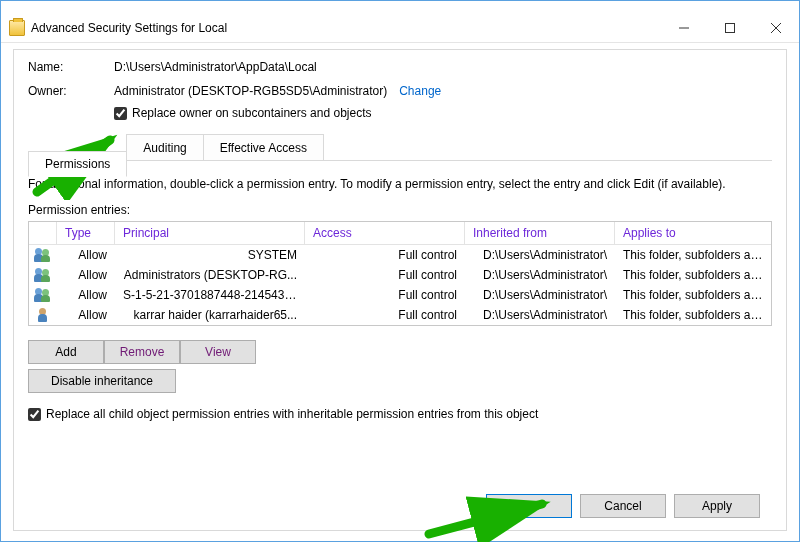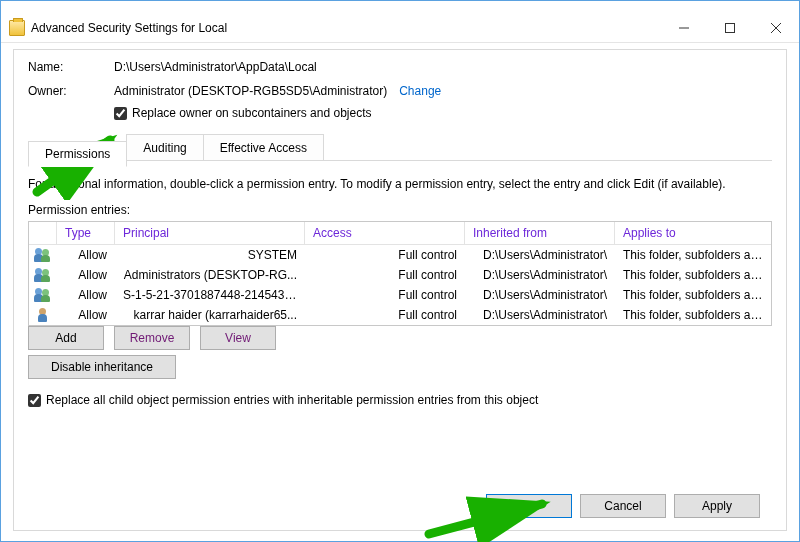--- a/index.html
+++ b/index.html
@@ -89,21 +89,21 @@
     align-items: center;
     border: 1px solid #d9d9d9;
     border-bottom: none;
     background: #fff;
     margin-right: -1px;
     position: relative;
   }
   .tab.active {
     background: #fff;
     border-bottom: 1px solid #fff;
-    top: 7px;
+    top: 17px;
     z-index: 2;
   }
   .tab:not(.active){ background:#fdfdfd; }
   .info-text { margin: 10px 0 12px 0; }
   .entries-label { margin-bottom: 4px; }
   .grid {
     border: 1px solid #c8c8c8;
     background: #fff;
   }
   .grid-head {
@@ -137,21 +137,21 @@
   }
   .user-icon {
     width:16px; height:14px; position:relative;
   }
   .user-icon .h1{position:absolute;left:0;top:0;width:7px;height:7px;border-radius:50%;background:#6aa1d8;}
   .user-icon .b1{position:absolute;left:-1px;top:6px;width:9px;height:8px;border-radius:4px 4px 1px 1px;background:#4a83bd;}
   .user-icon .h2{position:absolute;left:7px;top:1px;width:7px;height:7px;border-radius:50%;background:#7dc27d;}
   .user-icon .b2{position:absolute;left:6px;top:7px;width:9px;height:7px;border-radius:4px 4px 1px 1px;background:#5aa55a;}
   .user-icon.single .h1{left:4px;background:#cfa46b;}
   .user-icon.single .b1{left:3px;background:#4a83bd;}
-  .btn-row { display: flex; gap: 10px; }
+  .btn-row { display: flex; margin-top: 14px; }
   .btn {
     height: 24px;
     min-width: 76px;
     padding: 0 12px;
     border: 1px solid #adadad;
     background: #e1e1e1;
     display: inline-flex;
     align-items: center;
     justify-content: center;
     cursor: default;

